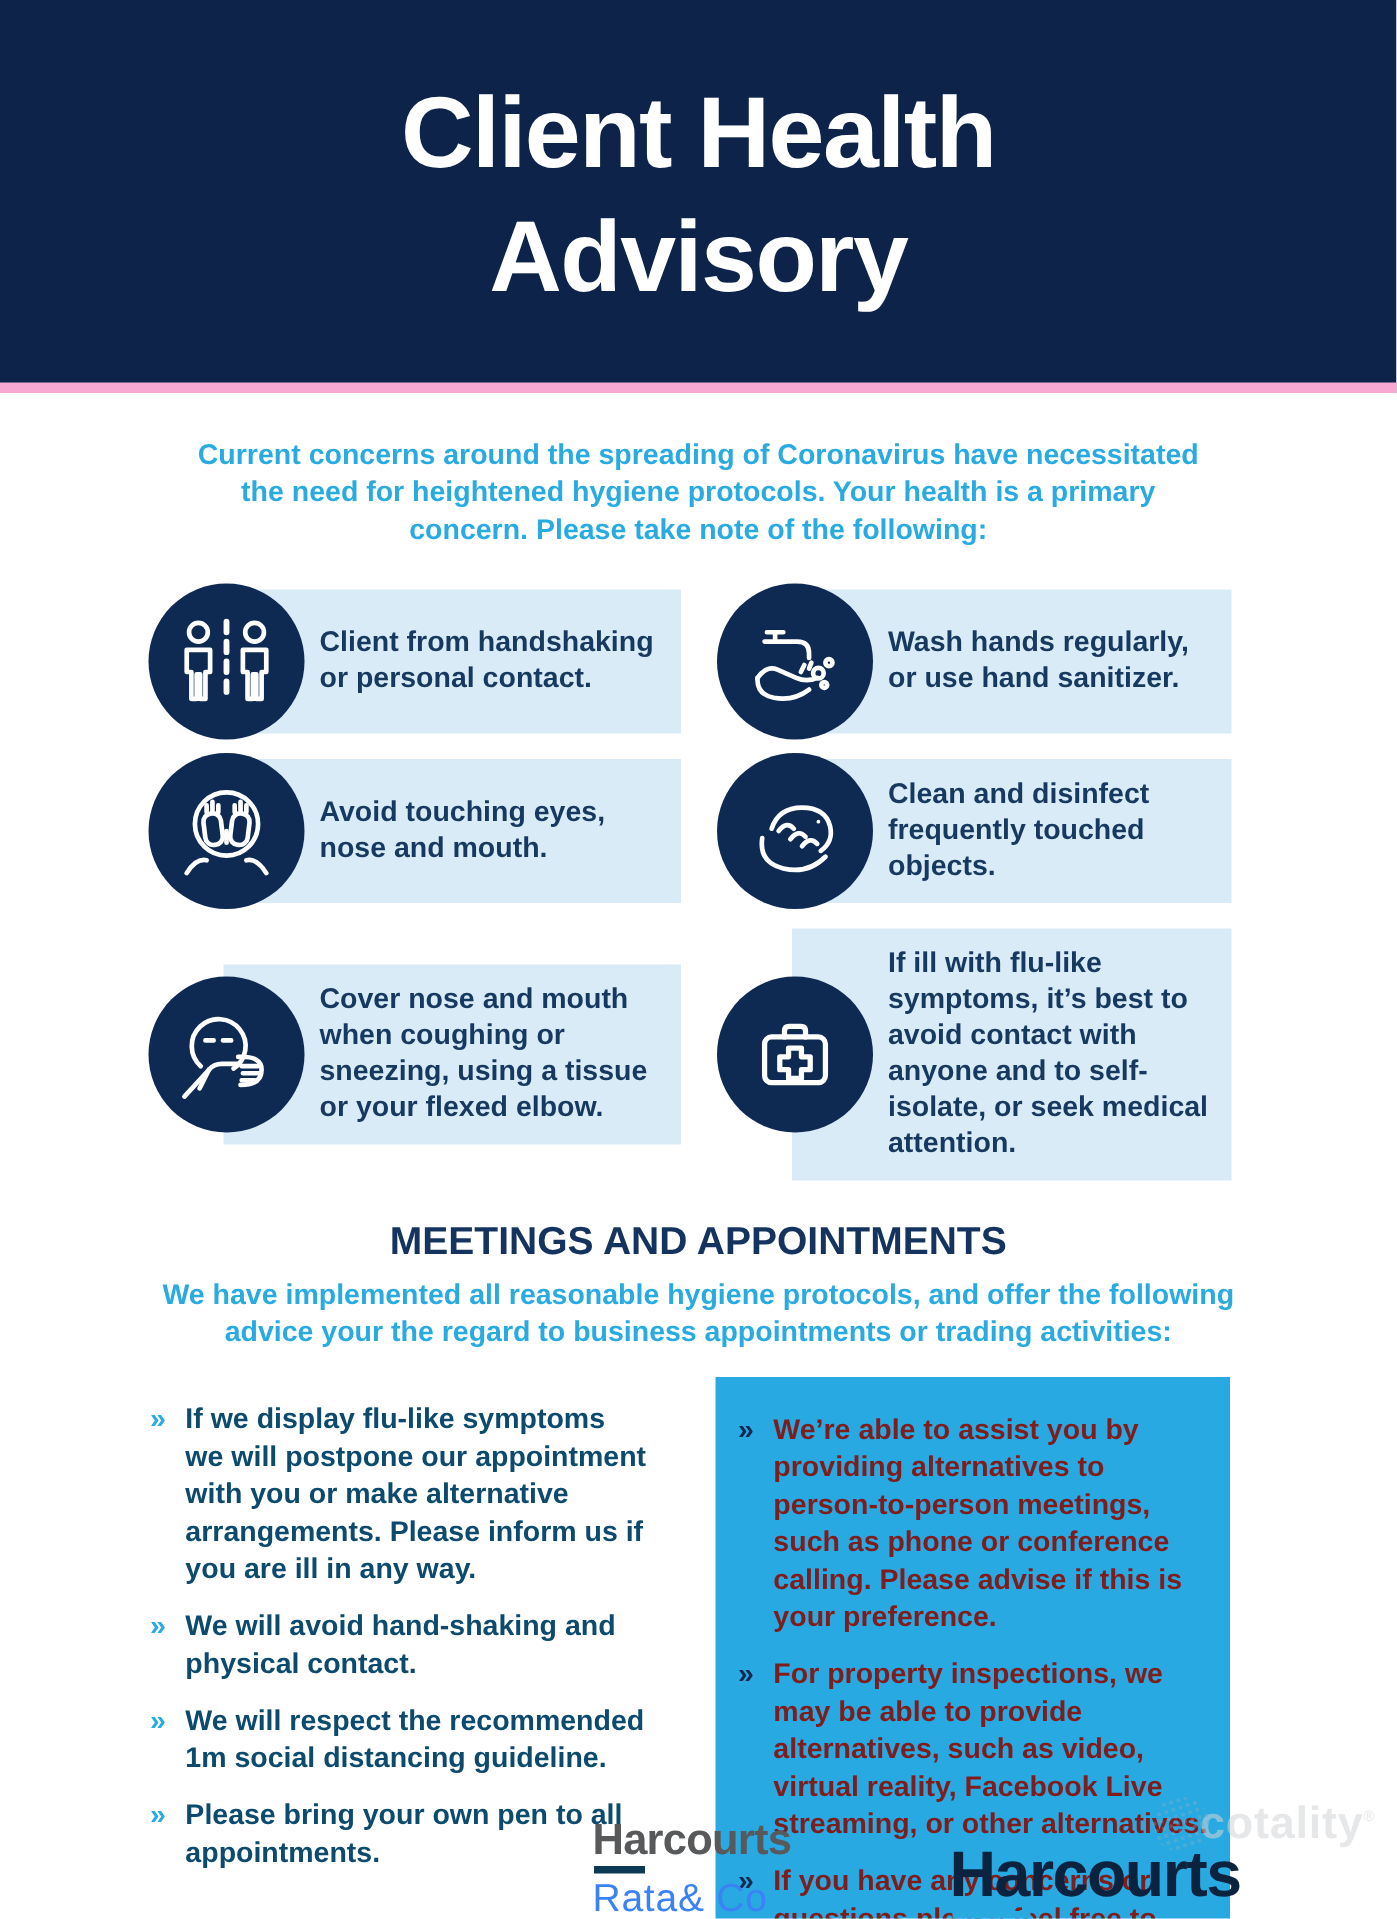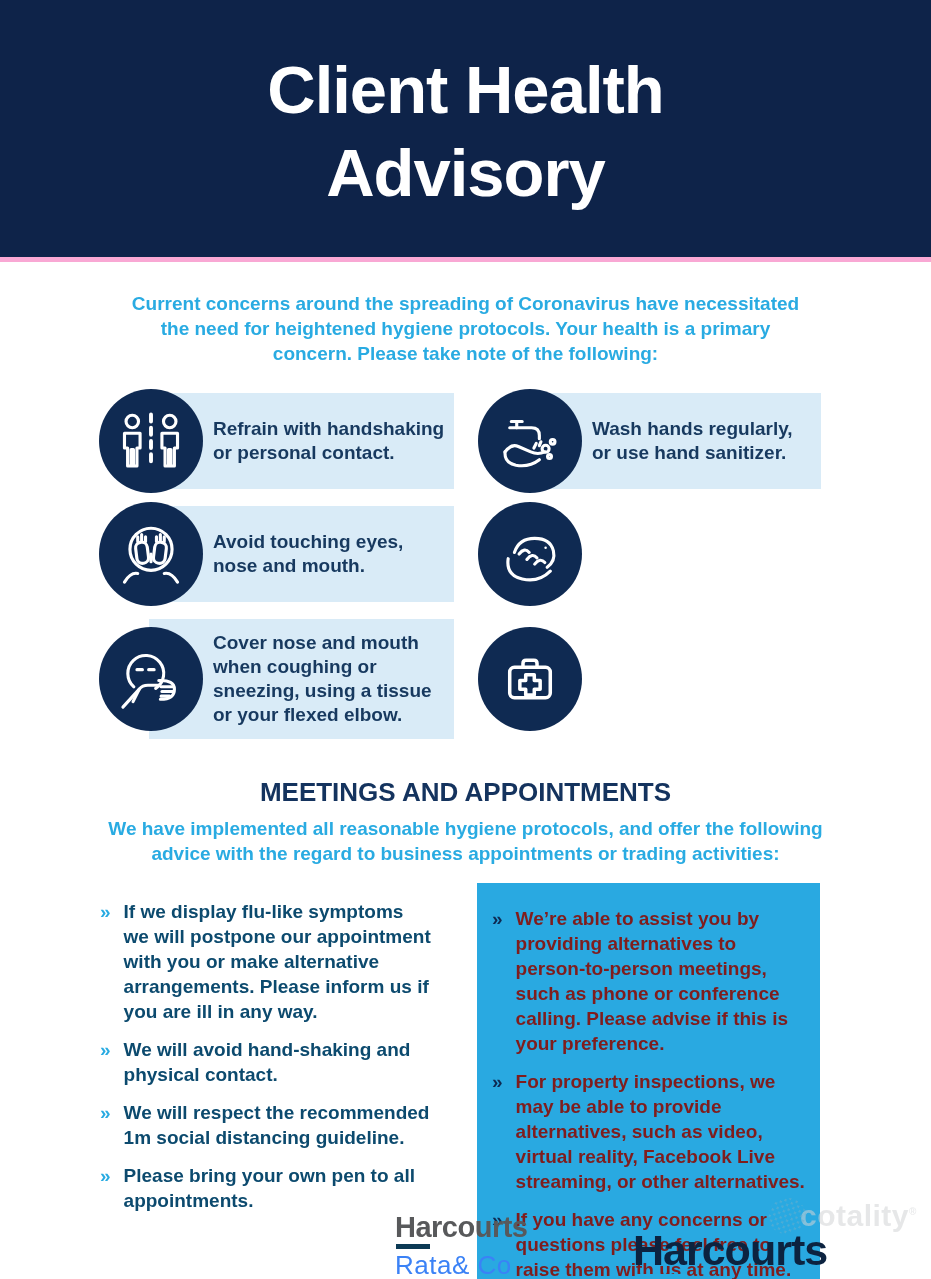--- a/index.html
+++ b/index.html
@@ -8,21 +8,21 @@
     width:931px; height:1279px; position:relative; overflow:hidden;
     font-family:"Liberation Sans", sans-serif;
     -webkit-font-smoothing:antialiased;
   }
   .page { width:931px; height:1279px; position:relative; overflow:hidden; }
 
   
   .hero {
     width:100%; height:262px; background:#0E2349;
     display:flex; align-items:center; justify-content:center; text-align:center;
-    border-bottom:5px solid #f9a8d4;
+    border-bottom:7px solid #f9a8d4;
   }
   .hero h1 {
     color:#ffffff; font-size:67px; line-height:83px; font-weight:700;
     letter-spacing:-1px; padding-top:4px;
   }
 
   
   .intro {
     margin:29px auto 0; width:690px; text-align:center;
     color:#29ABE2; font-size:19px; line-height:25px; font-weight:600;
@@ -44,21 +44,21 @@
     margin-left:50px; flex:1; background:#D9EBF7; min-height:96px;
     display:flex; align-items:center; padding:12px 8px 12px 64px;
   }
   .tile-box p {
     color:#17395F; font-size:19px; line-height:24px; font-weight:600; max-width:252px;
   }
   .row3 .tile-box { min-height:110px; }
 
   
   .section-heading {
-    margin-top:38px; text-align:center;
+    margin-top:25px; text-align:center;
     color:#14335E; font-size:26px; font-weight:700; letter-spacing:0;
   }
   .section-sub {
     margin:8px auto 0; width:730px; text-align:center;
     color:#29ABE2; font-size:19px; line-height:25px; font-weight:600;
   }
 
   .cols { margin:17px 0 0 100px; display:flex; align-items:flex-start; gap:17px; }
   ul.bullets { list-style:none; }
   ul.bullets li { display:flex; gap:13px; margin-bottom:13px; }
@@ -111,21 +111,21 @@
       <div class="tile-circle">
         <svg viewBox="0 0 100 100" fill="none" stroke="#ffffff" stroke-width="4" stroke-linecap="round" stroke-linejoin="round">
           <line x1="50" y1="16" x2="50" y2="84" stroke-width="5" stroke-dasharray="9 8"></line>
           <circle cx="26" cy="25" r="8"></circle>
           <path d="M16 40 h20 v19 h-4 v23 h-4.5 v-21 h-3 v21 h-4.5 v-23 h-4 z"></path>
           <circle cx="74" cy="25" r="8"></circle>
           <path d="M64 40 h20 v19 h-4 v23 h-4.5 v-21 h-3 v21 h-4.5 v-23 h-4 z"></path>
         </svg>
       </div>
       <div class="tile-box">
-        <p>Refrain with handshaking or personal contact.</p>
+        <p>Client from handshaking or personal contact.</p>
       </div>
     </div>
 
     <div class="tile">
       <div class="tile-circle">
         <svg viewBox="0 0 100 100" fill="none" stroke="#ffffff" stroke-width="4" stroke-linecap="round" stroke-linejoin="round">
           <path d="M26 25 h14 M33 25 v8"></path>
           <path d="M24 33 h28 q10 0 10 10 v4"></path>
           <path d="M58 53 l-3 6 M64 51 l-2 5"></path>
           <path d="M18 64 q8 -11 17 -7 l16 7 q9 4 18 0"></path>
@@ -159,20 +159,23 @@
 
     <div class="tile">
       <div class="tile-circle">
         <svg viewBox="0 0 100 100" fill="none" stroke="#ffffff" stroke-width="4" stroke-linecap="round" stroke-linejoin="round">
           <path d="M22 56 q-3 21 18 26 q21 5 36 -10"></path>
           <path d="M30 48 q6 -18 26 -18 q20 0 24 16 q3 13 -8 21"></path>
           <path d="M36 50 q7 -9 13 -2 M46 57 q7 -9 13 -2 M56 63 q7 -9 13 -2"></path>
           <circle cx="70" cy="42" r="1.6" fill="#ffffff" stroke="none"></circle>
         </svg>
       </div>
+      <div class="tile-box">
+        <p>Clean and disinfect frequently touched objects.</p>
+      </div>
     </div>
 
     <div class="tile row3">
       <div class="tile-circle">
         <svg viewBox="0 0 100 100" fill="none" stroke="#ffffff" stroke-width="4" stroke-linecap="round" stroke-linejoin="round">
           <path d="M28 60 a23 23 0 1 1 28 2"></path>
           <path d="M32 38 h7 M47 38 h7"></path>
           <path d="M14 86 l21 -23 q4 -5 11 -5 h14"></path>
           <path d="M60 52 q20 -1 20 11 q0 13 -18 13"></path>
           <path d="M63 60 h14 M64 66 h14 M63 72 h11"></path>
@@ -185,26 +188,29 @@
     </div>
 
     <div class="tile row3">
       <div class="tile-circle">
         <svg viewBox="0 0 100 100" fill="none" stroke="#ffffff" stroke-width="4.5" stroke-linecap="round" stroke-linejoin="round">
           <rect x="24" y="35" width="52" height="39" rx="6"></rect>
           <path d="M41 35 v-5 q0 -4 4 -4 h10 q4 0 4 4 v5"></path>
           <path d="M44.5 44.5 h11 v7.5 h7.5 v11 h-7.5 v7.5 h-11 v-7.5 h-7.5 v-11 h7.5 z"></path>
         </svg>
       </div>
+      <div class="tile-box">
+        <p>If ill with flu-like symptoms, it’s best to avoid contact with anyone and to self-isolate, or seek medical attention.</p>
+      </div>
     </div>
 
   </div>
 
   <h2 class="section-heading">MEETINGS AND APPOINTMENTS</h2>
-  <p class="section-sub">We have implemented all reasonable hygiene protocols, and offer the following advice with the regard to business appointments or trading activities:</p>
+  <p class="section-sub">We have implemented all reasonable hygiene protocols, and offer the following advice your the regard to business appointments or trading activities:</p>
 
   <div class="cols">
 
     <ul class="bullets left-list">
       <li>
         <span class="marker">»</span>
         <span class="btxt">If we display flu-like symptoms we will postpone our appointment with you or make alternative arrangements. Please inform us if you are ill in any way.</span>
       </li>
       <li>
         <span class="marker">»</span>

